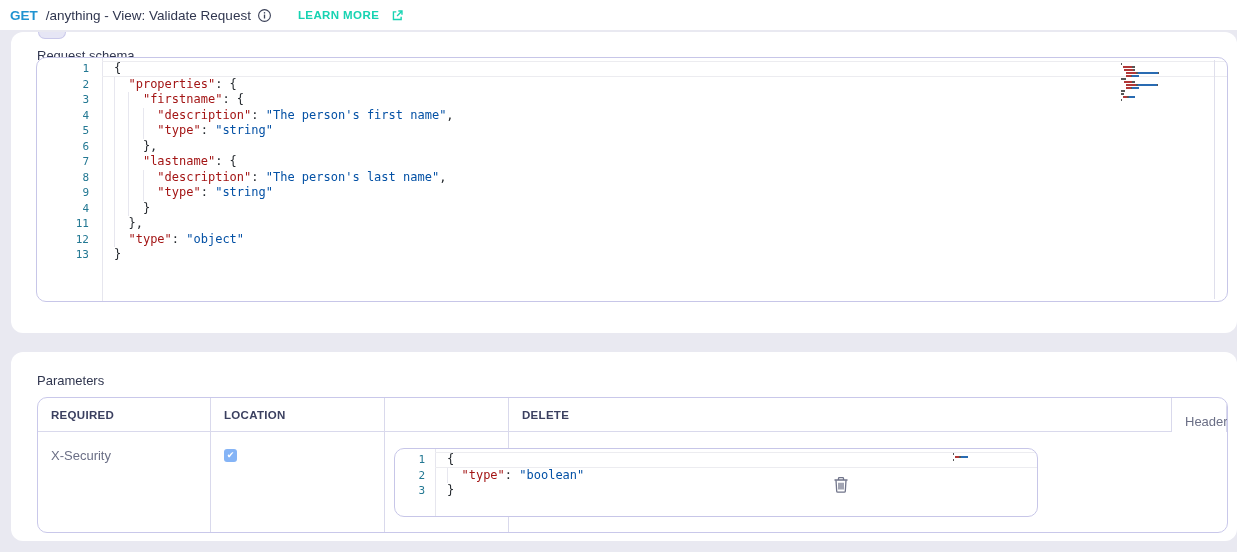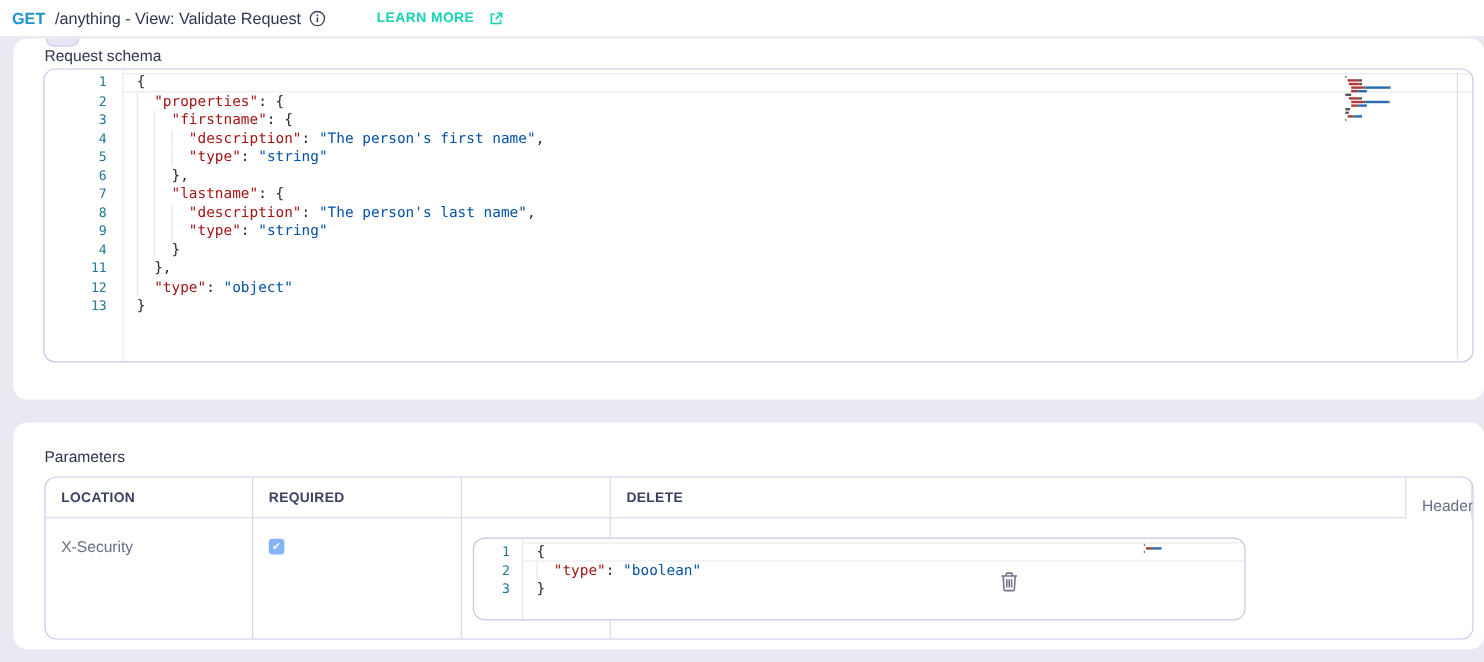--- a/index.html
+++ b/index.html
@@ -4,31 +4,31 @@
 <style>
   * { margin:0; padding:0; box-sizing:border-box; }
   html,body { width:1237px; height:552px; }
   body { font-family:"Liberation Sans", sans-serif; background:#e9e9f1; position:relative; overflow:hidden; }
 
   .topbar { position:absolute; top:0; left:0; width:1237px; height:30px; background:#ffffff;
             display:flex; align-items:center; padding-left:10px; }
   .method { color:#1f93d1; font-weight:bold; font-size:13.5px; margin-right:8px; }
   .route-title { color:#30364f; font-size:13.5px; }
   .info-icon { margin-left:6px; display:inline-flex; align-items:center; }
-  .learn-more { margin-left:42px; color:#16d3b2; font-weight:bold; font-size:11.5px;
+  .learn-more { margin-left:26px; color:#16d3b2; font-weight:bold; font-size:11.5px;
                 letter-spacing:0.4px; display:flex; align-items:center; gap:12px; cursor:pointer; text-decoration:none; }
 
   .panel { position:absolute; left:11px; right:0; background:#ffffff; border-radius:12px; }
   .panel-schema { top:32px; height:301px; }
   .panel-params { top:352px; height:189px; }
   .tab-artifact { position:absolute; top:0; left:27px; width:28px; height:7px; background:#e6e6f5;
                   border:1px solid #c9c8ea; border-top:none; border-radius:0 0 7px 7px; }
 
   .section-label { position:absolute; left:26px; color:#30364f; font-size:13px; }
-  .label-schema { top:7px; }
+  .label-schema { top:16px; }
   .label-params { top:21px; }
 
   
   .editor { position:absolute; background:#fff; border:1px solid #c7c6e8; border-radius:10px;
             overflow:hidden; font-family:"DejaVu Sans Mono", monospace; }
   .editor-schema { left:25px; top:25px; right:9px; height:245px; }
   .editor-row { left:9px; top:16px; width:644px; height:69px; }
   .ed-inner { display:flex; padding-top:3px; position:relative; height:100%; }
   .gutter { flex:none; text-align:right; color:#237893; font-size:11px; line-height:15.5px; }
   .editor-schema .gutter { width:65px; padding-right:13px; }
@@ -148,22 +148,22 @@
         </div>
       <div class="edge-line"></div>
     </div>
   </div>
 </div>
 
 <div class="panel panel-params">
   <div class="section-label label-params">Parameters</div>
 
   <div class="params-table">
+    <div class="th">REQUIRED</div>
     <div class="th">LOCATION</div>
-    <div class="th">REQUIRED</div>
     <div class="th"></div>
     <div class="th">DELETE</div>
 
     <div class="td">Header</div>
     <div class="td">X-Security</div>
     <div class="td">
       <div class="checkbox">✔</div>
     </div>
     <div class="td" style="padding:0;">
       <div class="editor editor-row">

